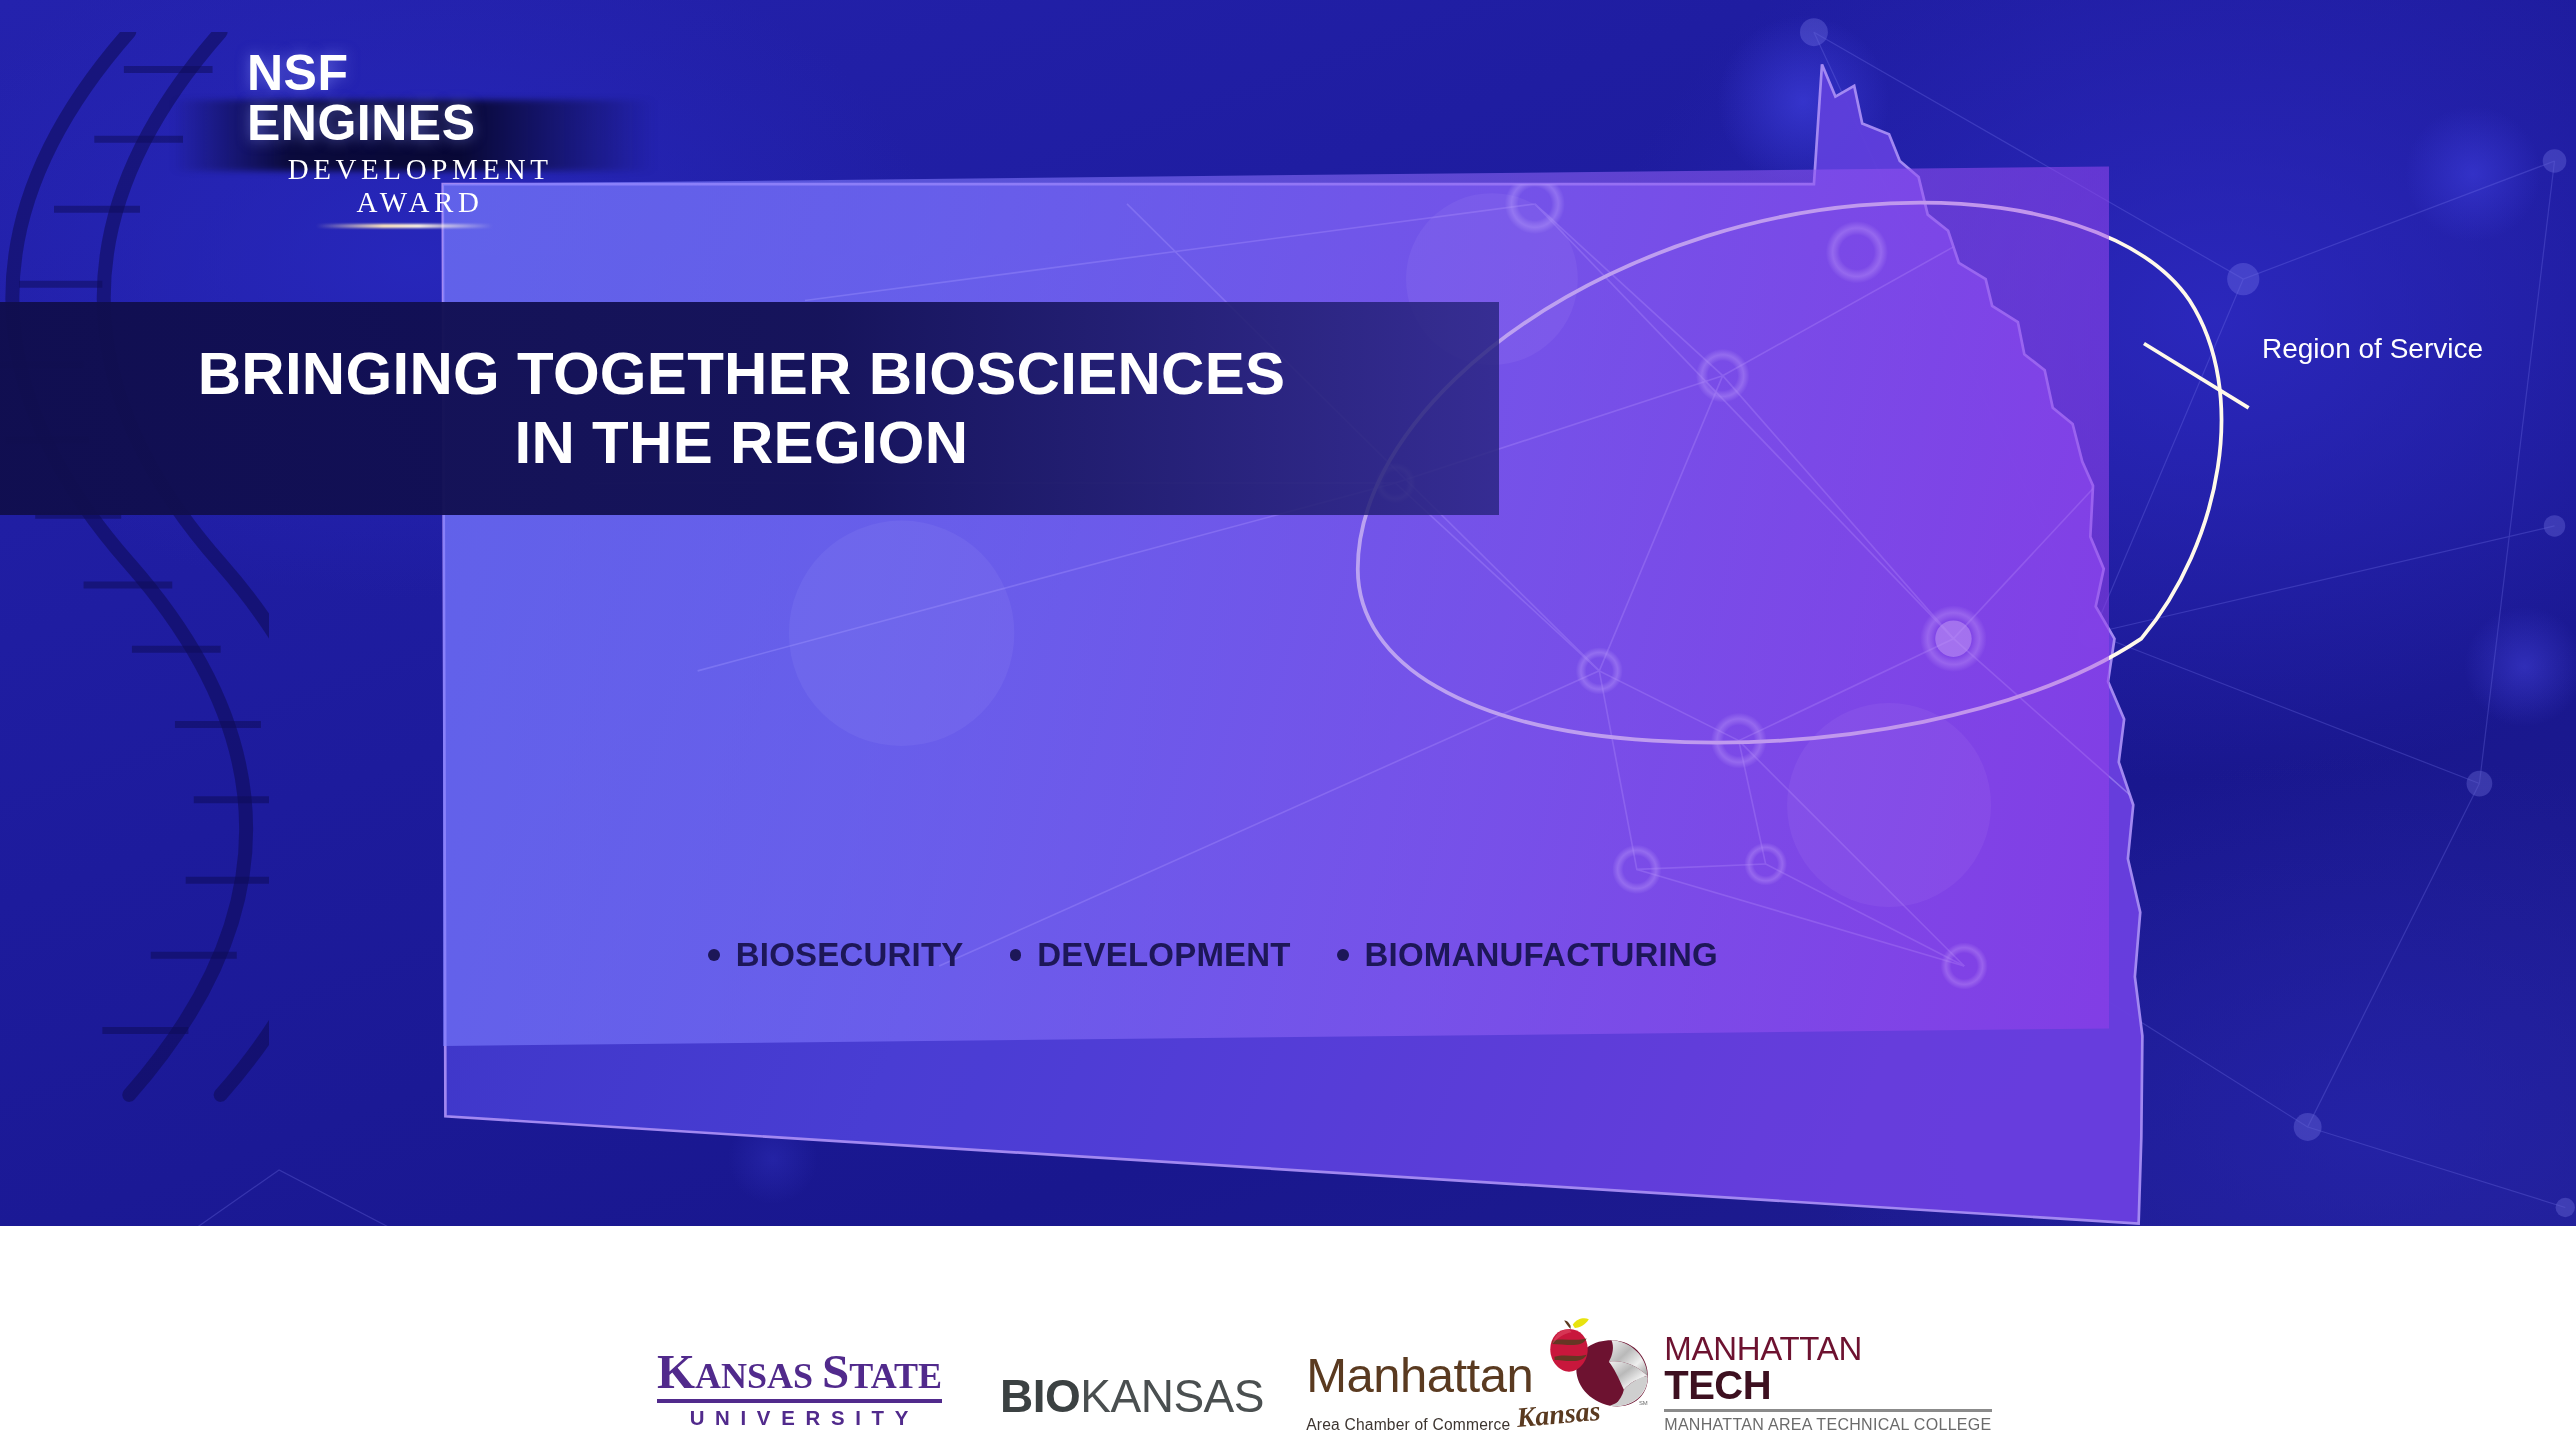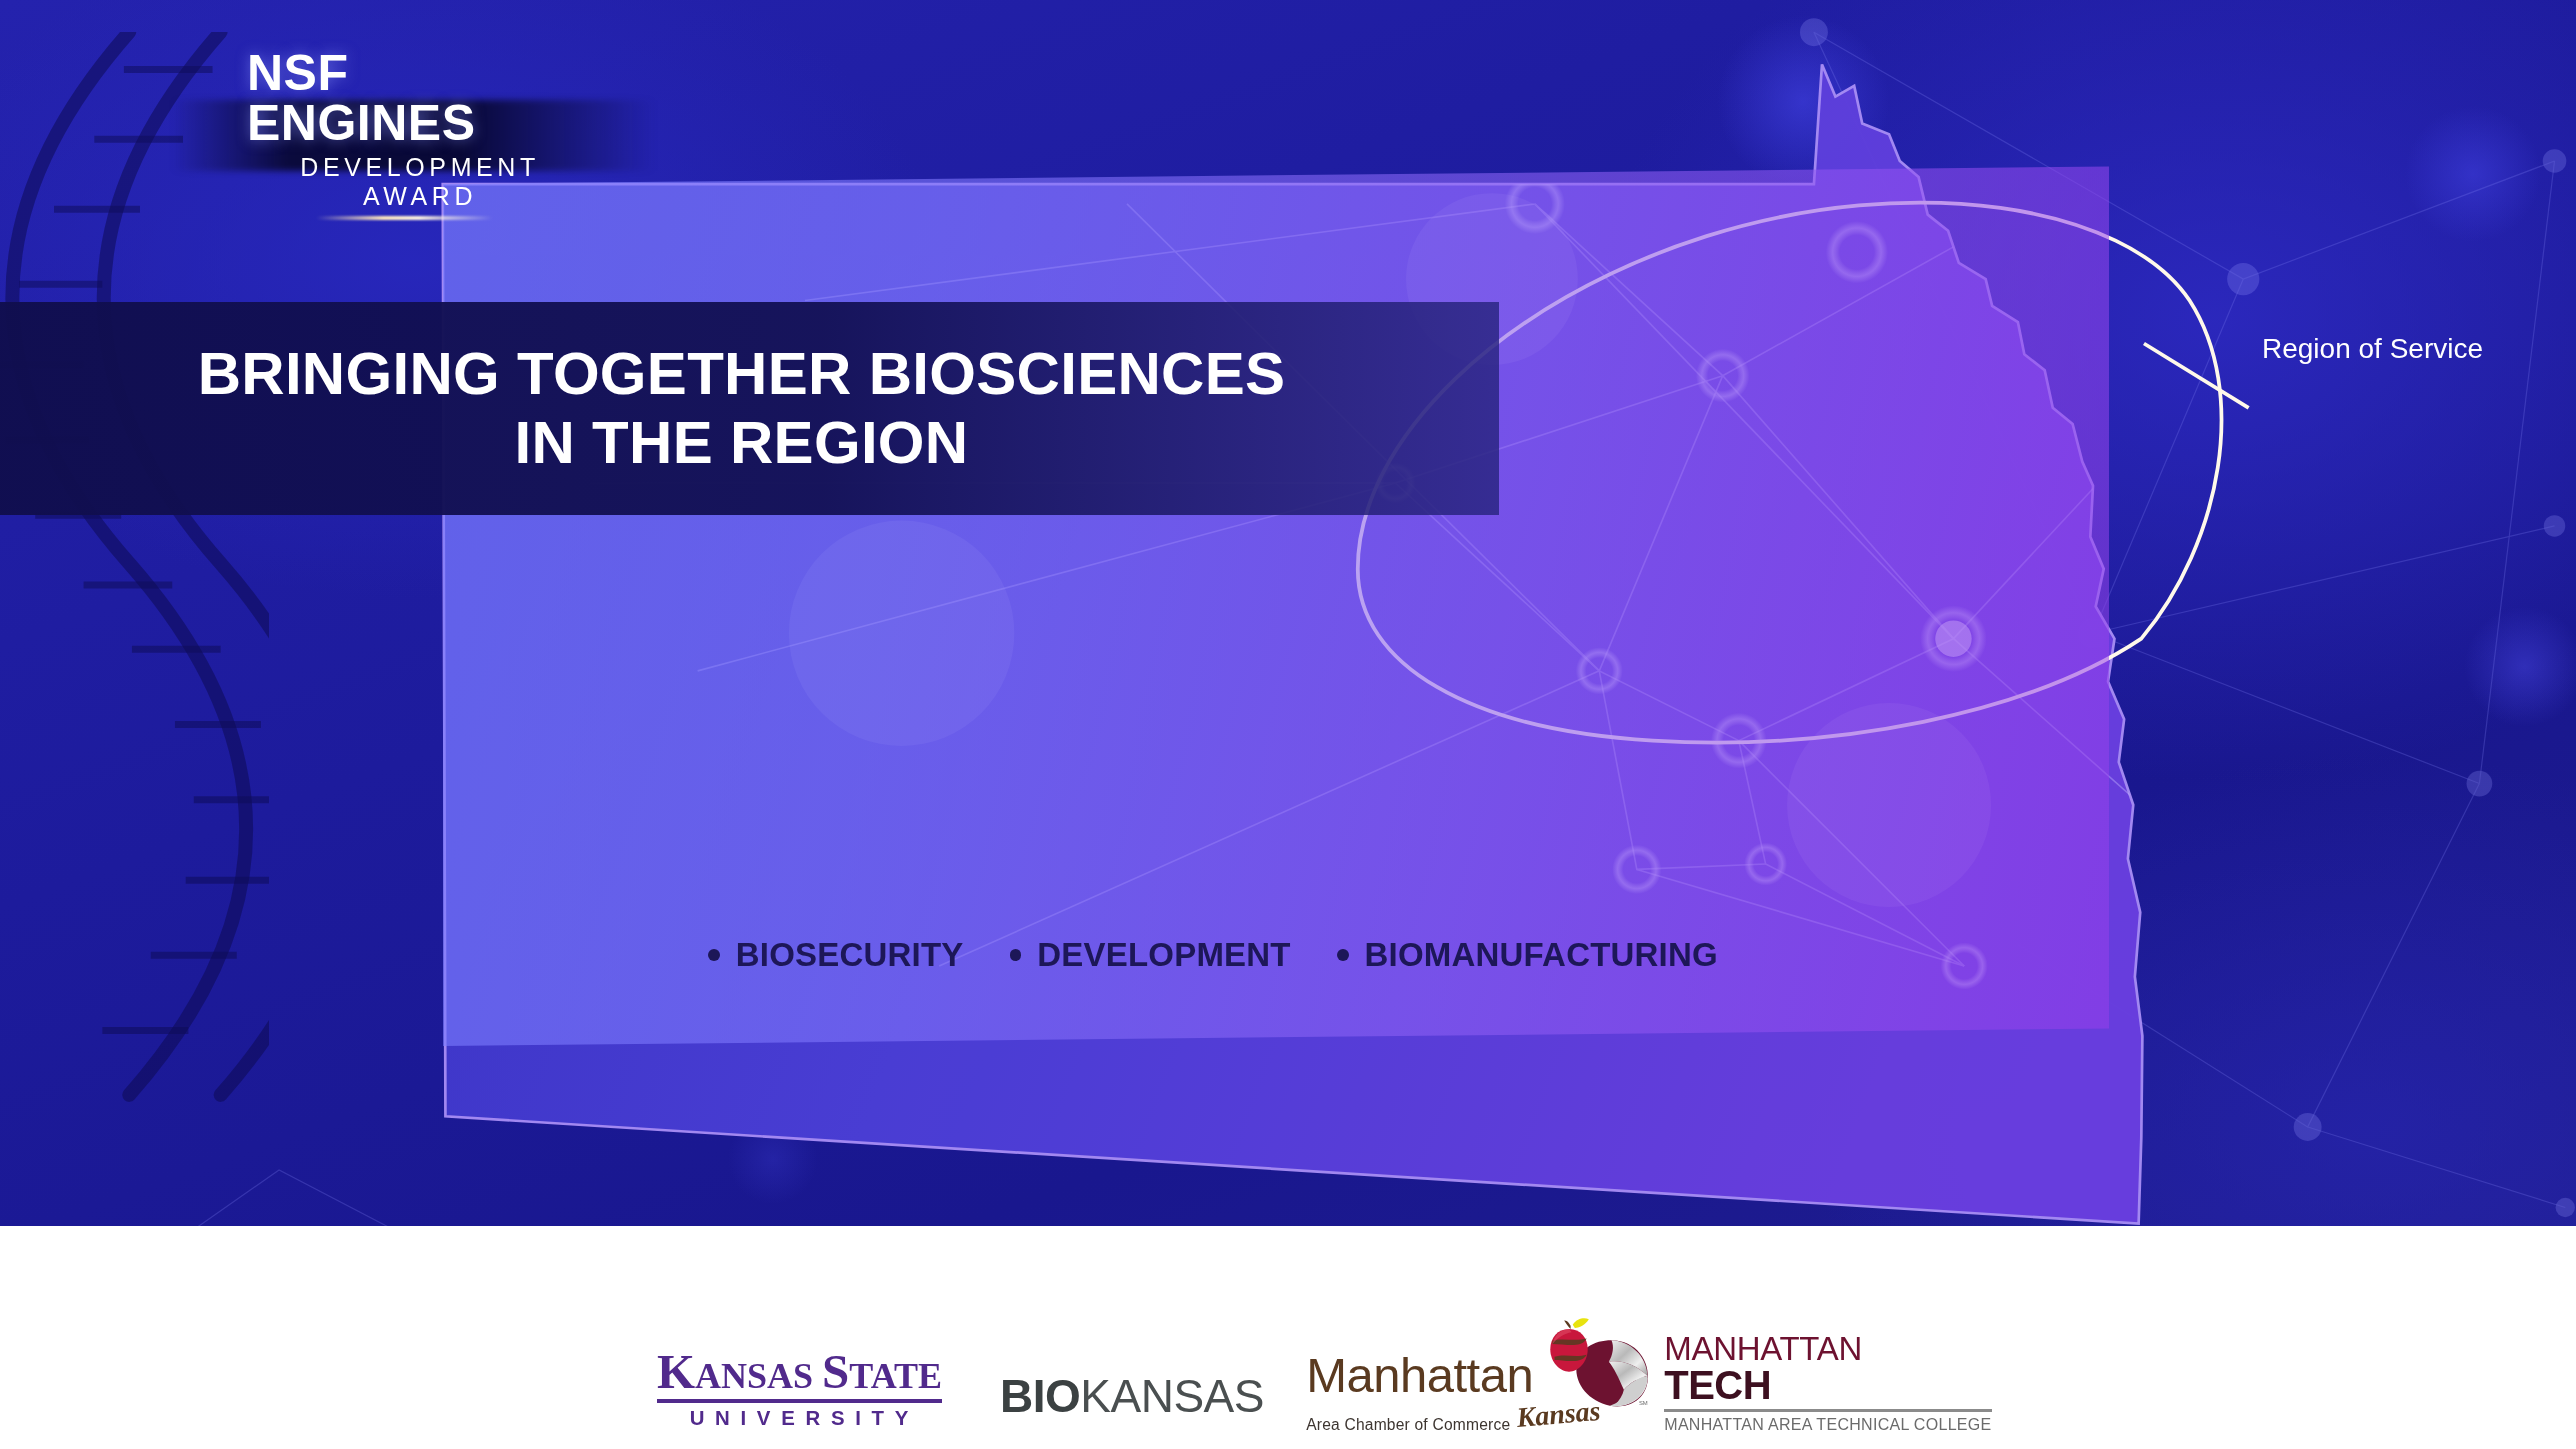--- a/index.html
+++ b/index.html
@@ -60,22 +60,22 @@
   }
   .nsf-main{
     position:relative;
     font-size:50px;font-weight:bold;letter-spacing:0.5px;
     color:#fff;line-height:1;
     text-shadow:0 0 14px rgba(140,150,255,.55);
   }
   .nsf-sub{
     position:relative;
     margin-top:4.8px;
-    font-size:25px;letter-spacing:4.6px;color:#fff;
-    font-weight:300;text-align:center;padding-left:3.2px;
+    font-size:29px;letter-spacing:4.6px;color:#fff;
+    font-weight:300;text-align:center;padding-left:3.2px;font-family:Liberation Serif, serif;
   }
   .nsf-underline{
     position:relative;margin-top:4.8px;margin-left:69px;
     width:177px;height:4.8px;
     background:linear-gradient(90deg,rgba(255,230,180,0),#ffe8bd 38%,#fff6e3 58%,rgba(255,230,180,0));
     filter:blur(1.3px);
   }
 
   
   .headline-band{

